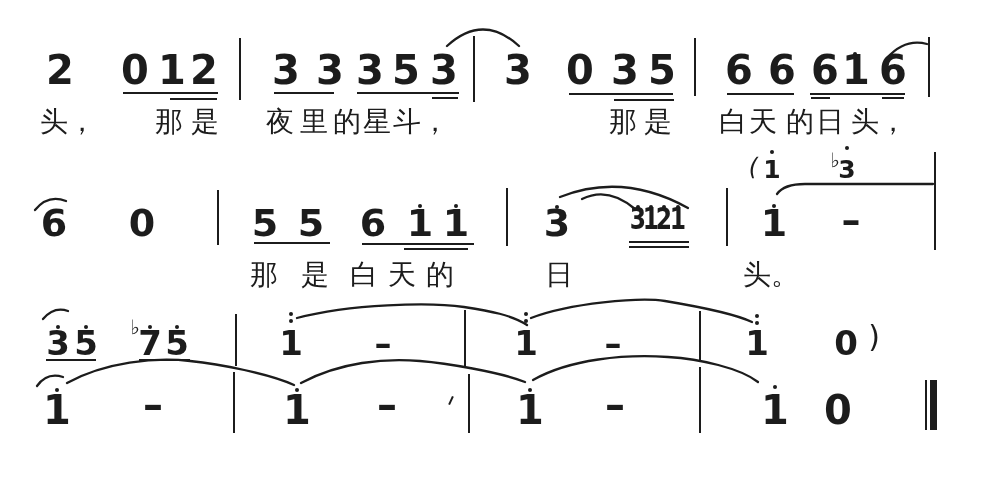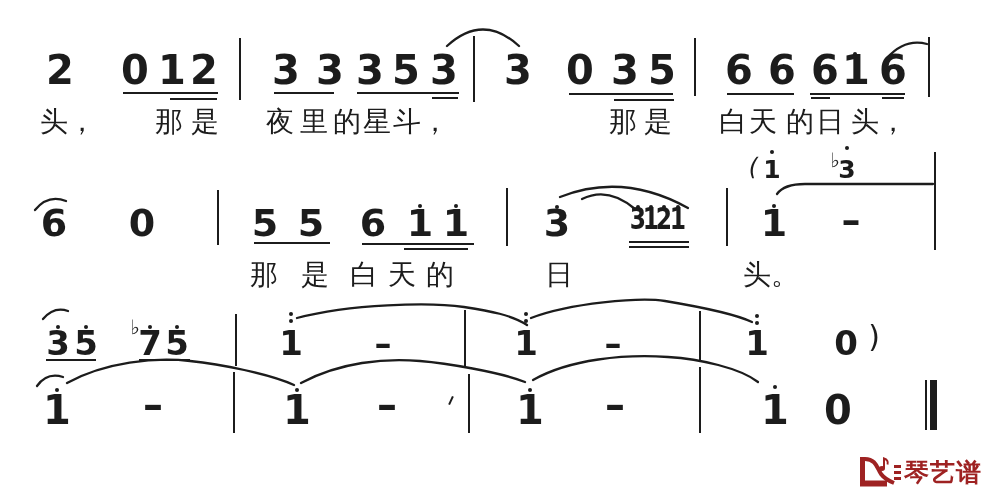--- a/index.html
+++ b/index.html
@@ -199,31 +199,14 @@
   <div class="dot" style="left:773px;top:385px"></div>
 
   <div class="tick" style="left:450px;top:396px"></div>
 
   <div class="bl" style="left:233px;top:372px;height:61px"></div>
   <div class="bl" style="left:468px;top:374px;height:59px"></div>
   <div class="bl" style="left:699px;top:367px;height:66px"></div>
   <div class="bl" style="left:925px;top:380px;height:50px"></div>
   <div class="blthick" style="left:930px;top:380px;height:50px"></div>
 
-  <div id="logo">
-    <svg width="44" height="40" viewBox="0 0 44 40">
-      <g fill="none" stroke="#9e2222">
-        <path d="M4.5,5 V34" stroke-width="5"></path>
-        <path d="M2,31.5 H29" stroke-width="6"></path>
-        <path d="M7,7 C18,7 19,16 23,22 C26,26 31,29 36,31" stroke-width="4"></path>
-        <path d="M26,16 V6.5 C29,7.5 30.5,9.5 29.5,12.5" stroke-width="2"></path>
-      </g>
-      <g fill="#9e2222">
-        <ellipse cx="24" cy="16.5" rx="3" ry="2.4"></ellipse>
-        <rect x="36" y="13" width="7" height="3"></rect>
-        <rect x="36" y="19" width="7" height="3"></rect>
-        <rect x="36" y="25" width="7" height="3"></rect>
-      </g>
-    </svg>
-    <span id="logo-text">琴艺谱</span>
-  </div>
 
 </div>
 
 </body></html>

